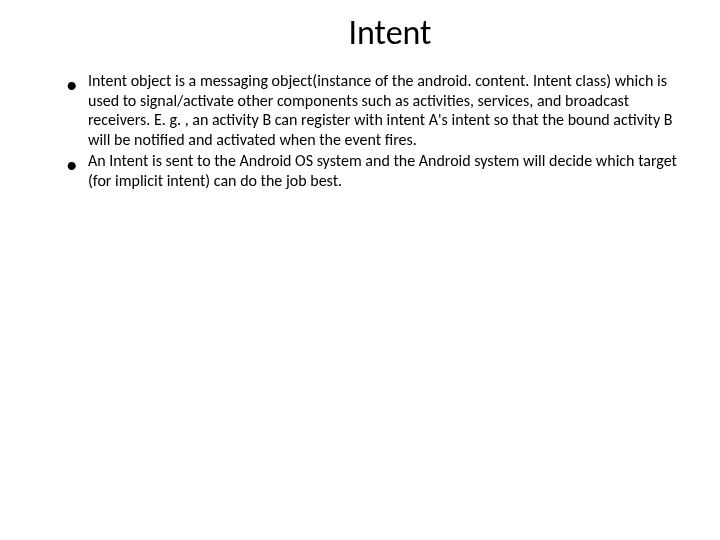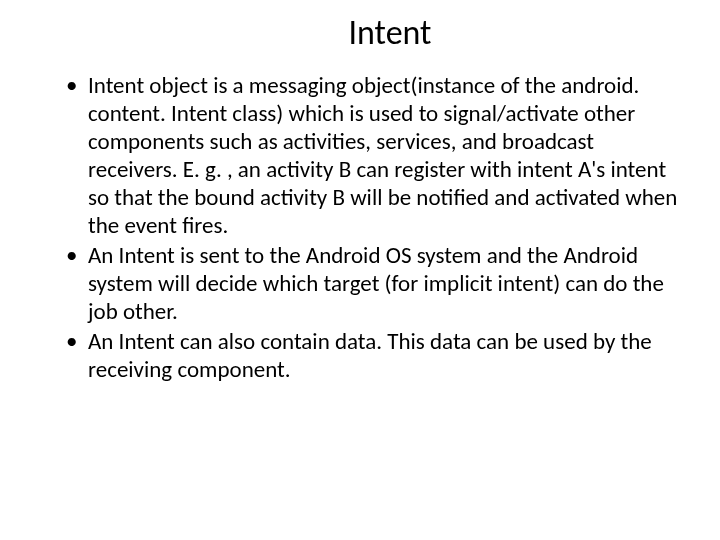--- a/index.html
+++ b/index.html
@@ -22,36 +22,35 @@
       text-align: center;
       margin-bottom: 18px;
       margin-left: 60px;
     }
     .bullets {
       list-style: none;
       padding-left: 26px;
     }
     .bullets li {
       position: relative;
-      font-size: 23px;
+      font-size: 16px;
       line-height: 1.22;
       margin-bottom: 2px;
       padding-left: 22px;
     }
     .bullets li::before {
       content: "•";
       position: absolute;
       left: 0;
       top: 0;
       font-size: 23px;
     }
   </style>
 </head>
 <body>
 
 <div class="slide">
   <h1 class="title">Intent</h1>
   <ul class="bullets">
     <li>Intent object is a messaging object(instance of the android. content. Intent class) which is used to signal/activate other components such as activities, services, and broadcast receivers. E. g. , an activity B can register with intent A's intent so that the bound activity B will be notified and activated when the event fires.</li>
-    <li>An Intent is sent to the Android OS system and the Android system will decide which target (for implicit intent) can do the job other.</li>
-    <li>An Intent can also contain data. This data can be used by the receiving component.</li>
+    <li>An Intent is sent to the Android OS system and the Android system will decide which target (for implicit intent) can do the job best.</li>
   </ul>
 </div>
 
 </body></html>

